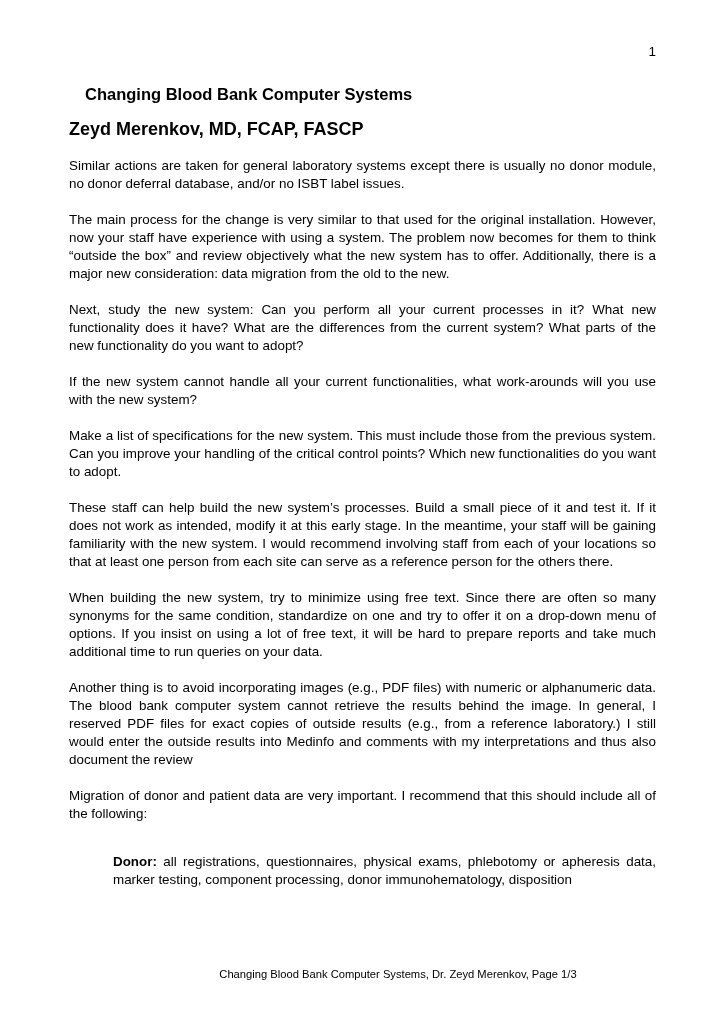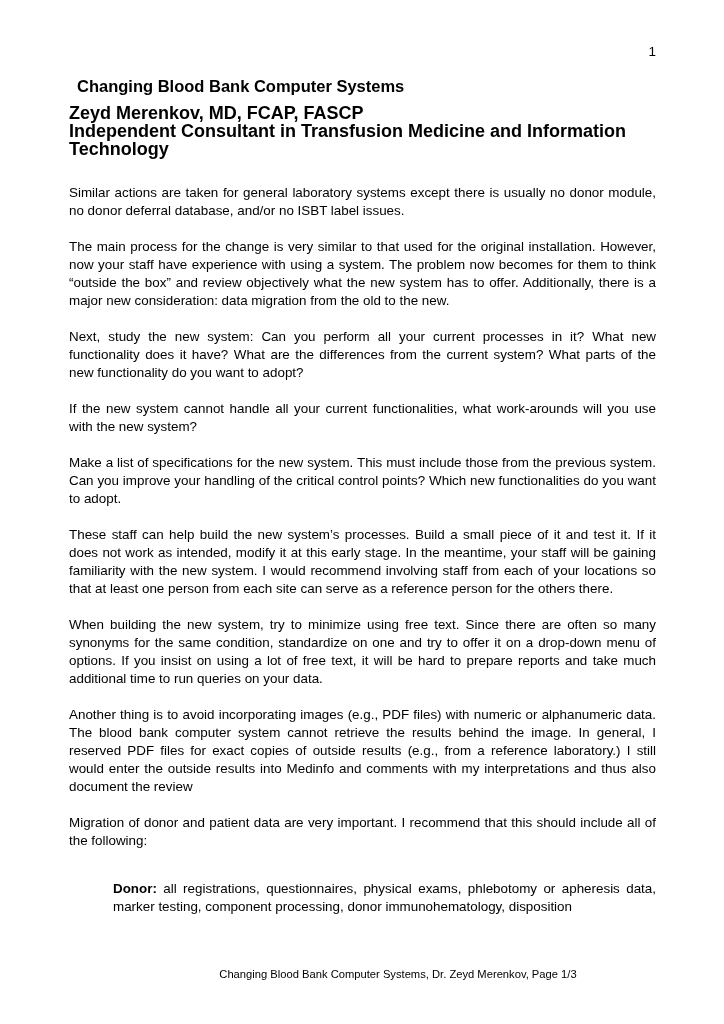--- a/index.html
+++ b/index.html
@@ -8,50 +8,49 @@
     font-family: "Liberation Sans", sans-serif; color: #000000;
   }
   .page-number {
     position: absolute; top: 44px; right: 68px;
     font-size: 13.5px;
   }
   .content {
     position: absolute; left: 69px; top: 68px; width: 587px;
   }
   .title {
-    font-weight: bold; font-size: 16.5px; line-height: 20px; margin: 8px;
+    font-weight: bold; font-size: 16.5px; line-height: 20px; margin: 16px;
   }
   .subtitle {
     font-weight: bold; font-size: 18px; line-height: 18px; margin: 0;
   }
   .paragraph {
     font-size: 13.4px; line-height: 18px; margin: 0; margin-top: 18px;
     text-align: justify;
   }
-  .paragraph.first { margin-top: 26px; }
+  .paragraph.first { margin-top: 19px; }
   .indented {
     margin-left: 44px; font-size: 13.4px; line-height: 18px; margin-top: 30px;
     text-align: justify;
   }
   .bold-label { font-weight: bold; }
   .footer {
     position: absolute; top: 968px; left: 0; width: 724px; text-align: center;
     font-size: 11.2px;
     padding-left: 36px;
   }
 </style>
 </head>
 <body>
 
 <div class="page-number">1</div>
 
 <div class="content">
   <h1 class="title">Changing Blood Bank Computer Systems</h1>
   <p class="subtitle">Zeyd Merenkov, MD, FCAP, FASCP</p>
-  <p class="subtitle">Independent Consultant in Transfusion Medicine and Information Technology</p>
 
   <p class="paragraph first">Similar actions are taken for general laboratory systems except there is usually no donor module, no donor deferral database, and/or no ISBT label issues.</p>
   <p class="paragraph">The main process for the change is very similar to that used for the original installation. However, now your staff have experience with using a system.  The problem now becomes for them to think “outside the box” and review objectively what the new system has to offer. Additionally, there is a major new consideration:  data migration from the old to the new.</p>
   <p class="paragraph">Next, study the new system:  Can you perform all your current processes in it?  What new functionality does it have?  What are the differences from the current system?  What parts of the new functionality do you want to adopt?</p>
   <p class="paragraph">If the new system cannot handle all your current functionalities, what work-arounds will you use with the new system?</p>
   <p class="paragraph">Make a list of specifications for the new system.  This must include those from the previous system.  Can you improve your handling of the critical control points?  Which new functionalities do you want to adopt.</p>
   <p class="paragraph">These staff can help build the new system’s processes.  Build a small piece of it and test it. If it does not work as intended, modify it at this early stage.  In the meantime, your staff will be gaining familiarity with the new system.  I would recommend involving staff from each of your locations so that at least one person from each site can serve as a reference person for the others there.</p>
   <p class="paragraph">When building the new system, try to minimize using free text.  Since there are often so many synonyms for the same condition, standardize on one and try to offer it on a drop-down menu of options.  If you insist on using a lot of free text, it will be hard to prepare reports and take much additional time to run queries on your data.</p>
   <p class="paragraph">Another thing is to avoid incorporating images (e.g., PDF files) with numeric or alphanumeric data.  The blood bank computer system cannot retrieve the results behind the image.  In general, I reserved PDF files for exact copies of outside results (e.g., from a reference laboratory.)  I still would enter the outside results into Medinfo and comments with my interpretations and thus also document the review</p>
   <p class="paragraph">Migration of donor and patient data are very important.  I recommend that this should include all of the following:</p>

